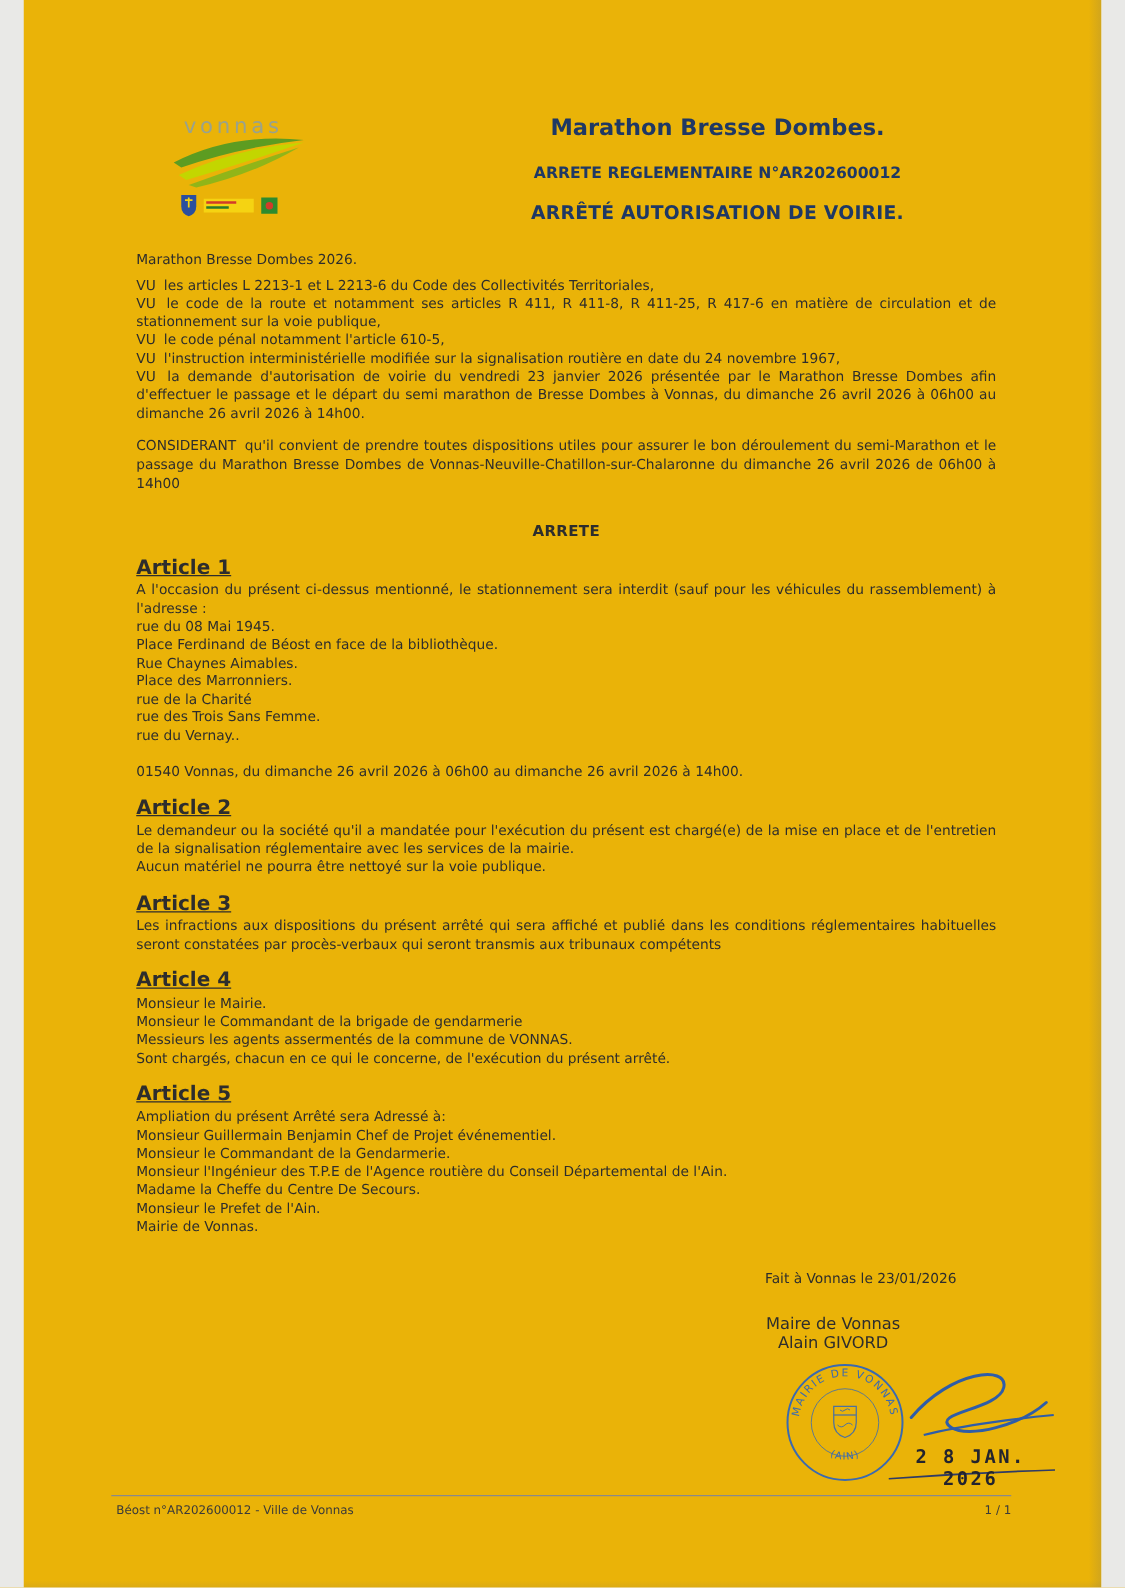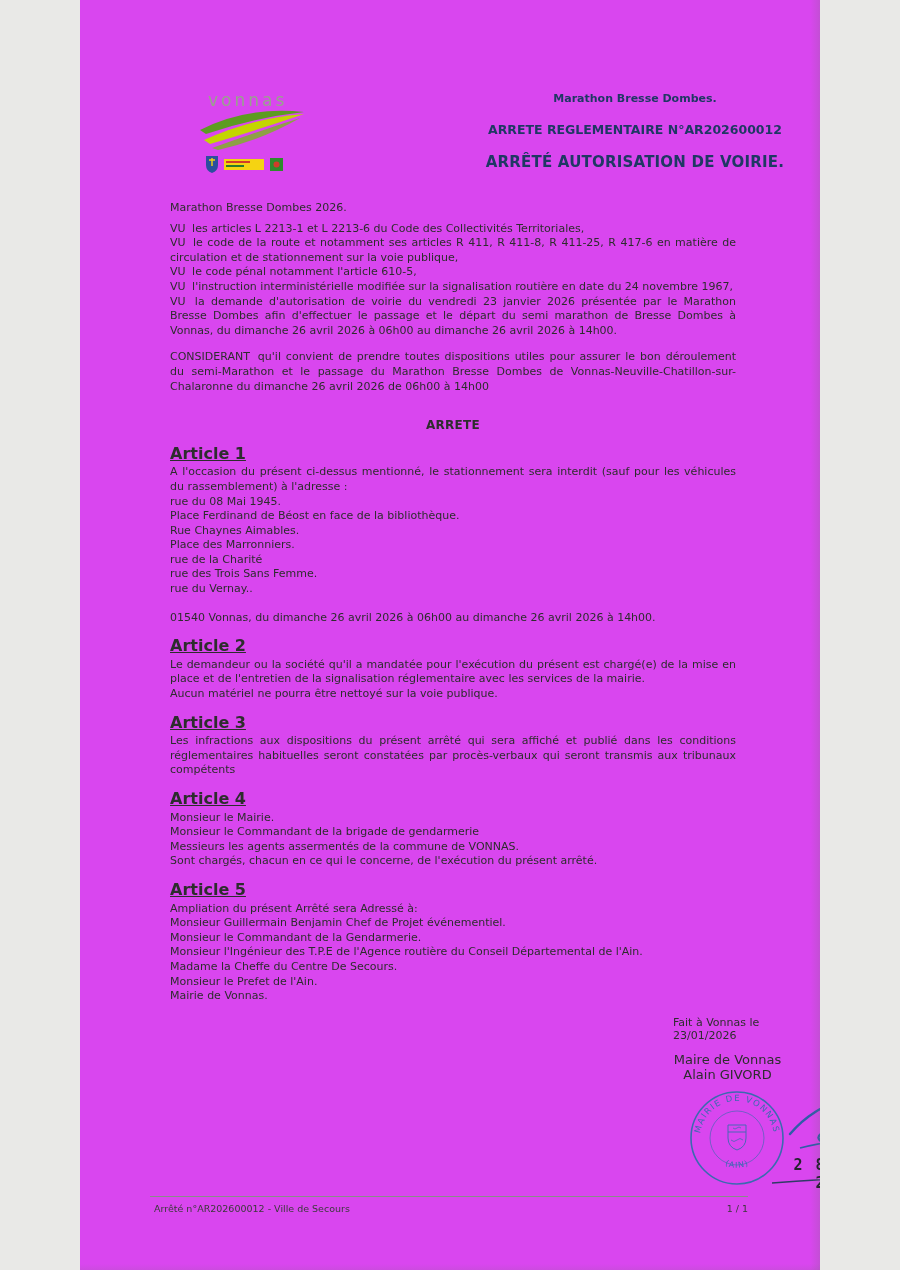--- a/index.html
+++ b/index.html
@@ -1,37 +1,37 @@
 <!DOCTYPE html>
 <html><head>
 <meta charset="utf-8">
 <style>
   * { margin:0; padding:0; box-sizing:border-box; }
   html,body { background:#e9e9e7; }
   body { font-family:"DejaVu Sans","Liberation Sans",sans-serif; }
 
   .page {
-    position:relative; width:740px; height:1270px; margin:0 auto;
-    background:#d946ef; color:#2d2d2d; overflow:hidden;
+    position:relative; width:862px; height:1270px; margin:0 auto;
+    background:#eab308; color:#2d2d2d; overflow:hidden;
   }
   .page::after {
     content:""; position:absolute; top:0; right:0; bottom:0; width:10px;
     background:linear-gradient(to right, rgba(110,110,110,0), rgba(110,110,110,0.20));
     pointer-events:none;
   }
   .page::before {
     content:""; position:absolute; left:0; right:0; bottom:0; height:6px;
     background:linear-gradient(to bottom, rgba(110,110,110,0), rgba(110,110,110,0.12));
     pointer-events:none;
   }
 
   
   .logo { position:absolute; top:88px; left:112px; }
   .titles { position:absolute; top:92px; left:300px; width:510px; text-align:center; color:#1f3864; }
-  .title1 { font-weight:bold; font-size:11px; }
+  .title1 { font-weight:bold; font-size:18px; }
   .title2 { font-weight:bold; font-size:12.5px; margin-top:17px; }
   .title3 { font-weight:bold; font-size:15px; margin-top:16px; letter-spacing:0.2px; }
 
   
   .content { position:absolute; top:201px; left:90px; right:84px; font-size:11px; line-height:14.6px; }
   .para { text-align:justify; }
   .lead { font-weight:normal; margin-right:3px; }
   .intro-line { margin-bottom:6px; }
   .considerant { margin-top:12px; }
   .arrete-heading { text-align:center; font-weight:bold; font-size:12px; margin:24px 0 6px; letter-spacing:0.3px; }
@@ -188,16 +188,16 @@
         <path d="M -6 2 q3 3 6 0 q3 -3 6 0" stroke-width="0.8"></path>
       </g>
       <path d="M 118 52 C 150 14 196 10 192 28 C 188 46 132 48 150 60 C 164 69 206 58 226 40" stroke="#2f5da8" stroke-width="2.4" fill="none" stroke-linecap="round"></path>
       <path d="M 128 66 C 160 58 210 52 232 50" stroke="#2f5da8" stroke-width="1.8" fill="none"></path>
       <path d="M 100 101 C 140 98 200 95 233 94" stroke="#2f3b66" stroke-width="1.4" fill="none"></path>
     </svg>
     <div class="date-stamp" style="position:absolute; left:96px; top:74px;">2 8 JAN. 2026</div>
   </div>
 
   <div class="footer-rule"></div>
-  <div class="footer-ref">Arrêté n°AR202600012 - Ville de Secours</div>
+  <div class="footer-ref">Béost n°AR202600012 - Ville de Vonnas</div>
   <div class="footer-page">1 / 1</div>
 
 </div>
 
 </body></html>

